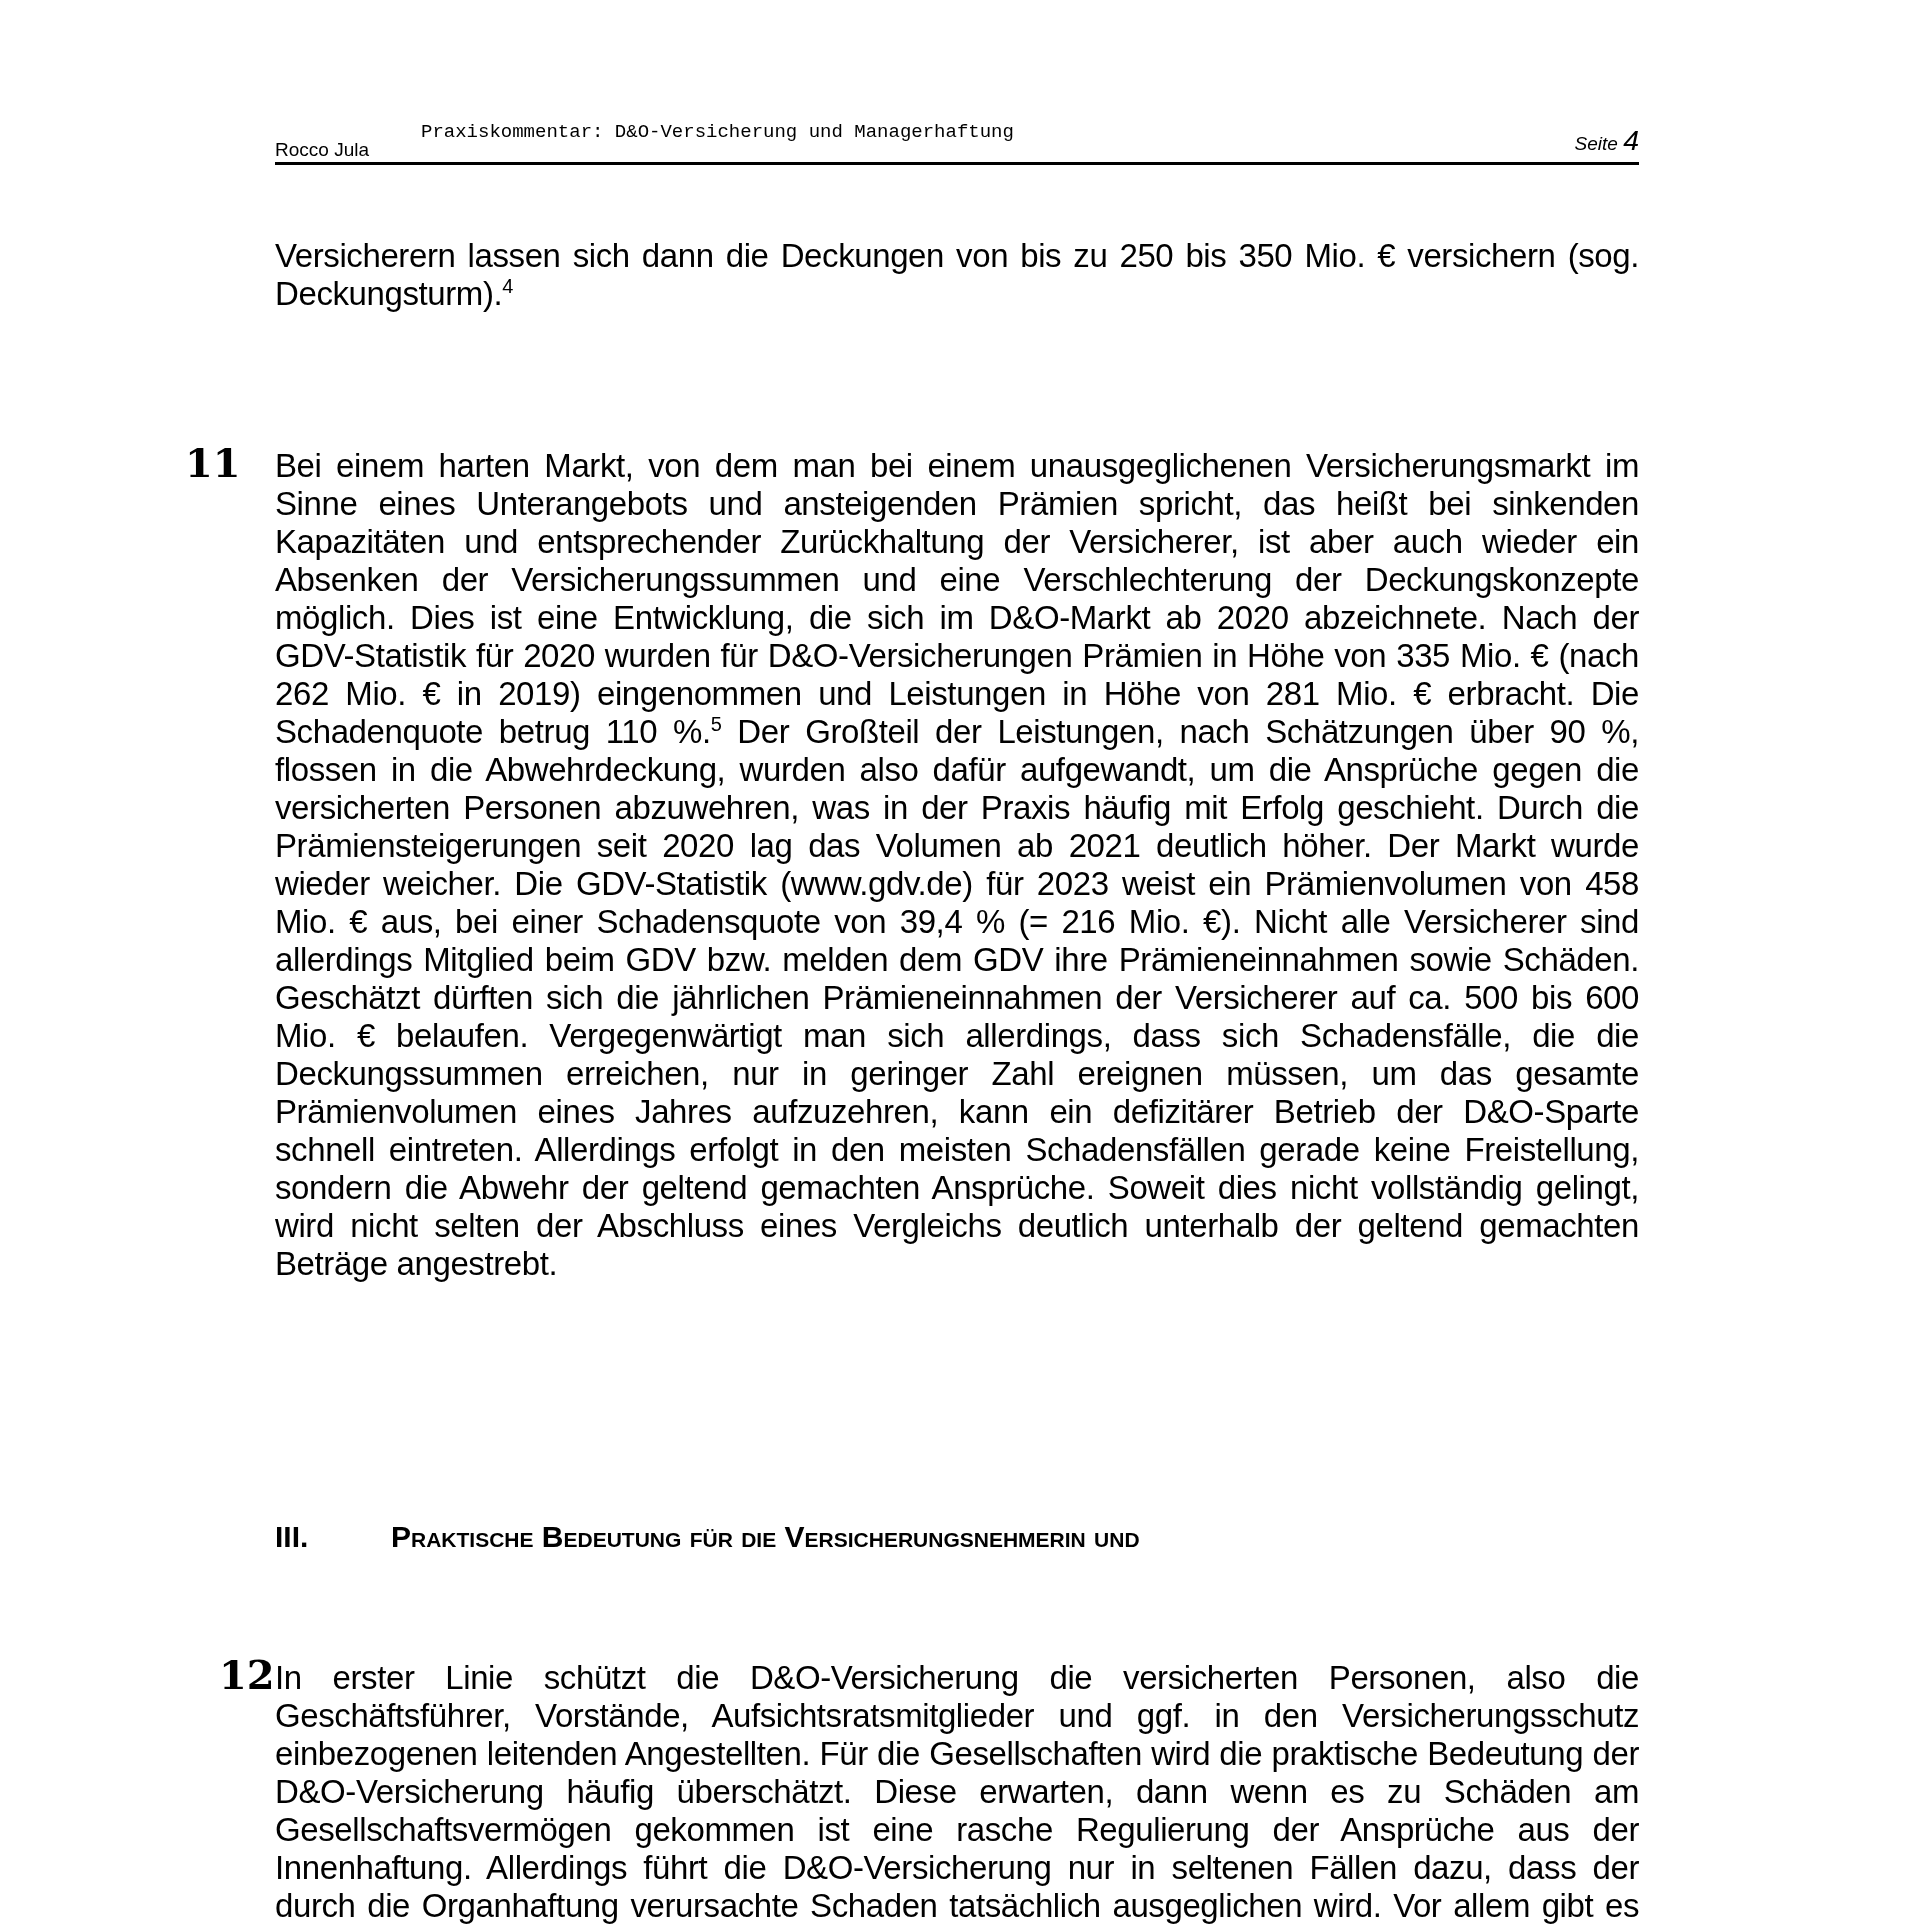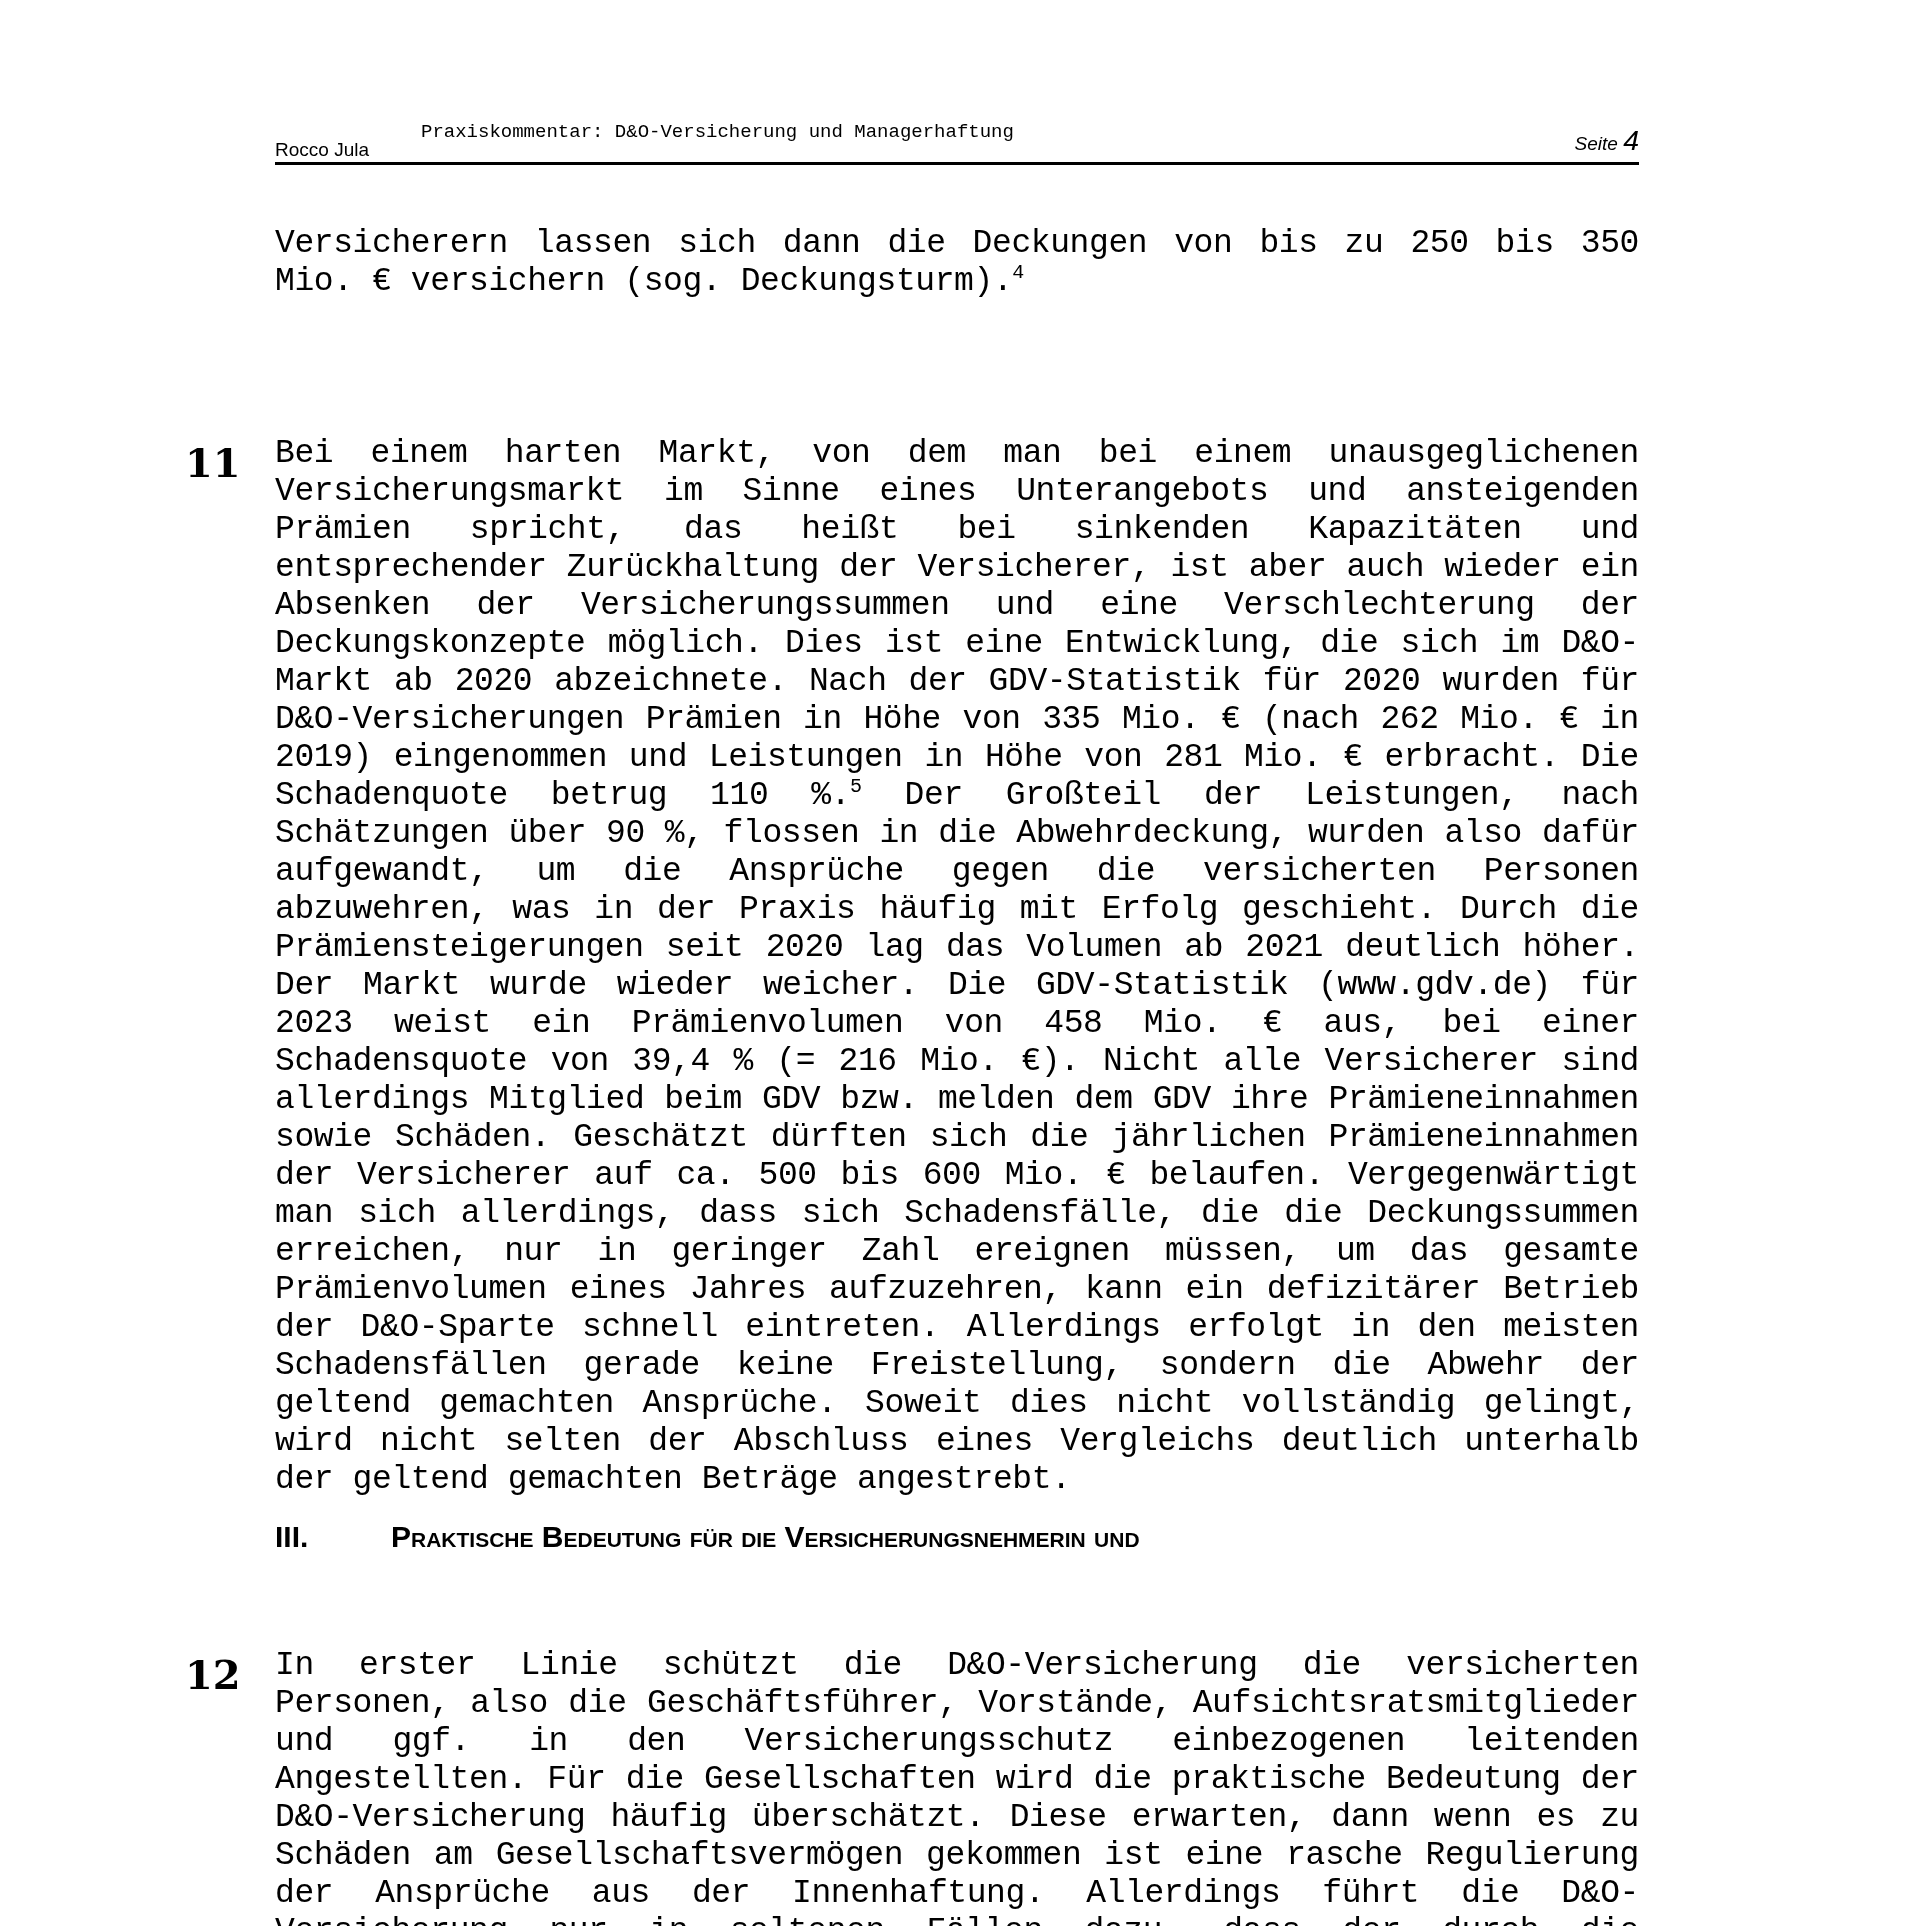--- a/index.html
+++ b/index.html
@@ -8,22 +8,22 @@
     position: absolute; left: 275px; top: 127px; width: 1364px; height: 35px;
     border-bottom: 3.1px solid #000;
     font-family: "Liberation Sans", sans-serif; font-size: 19px;
     transform-origin: left top;
   }
   .header .author { position: absolute; left: 0; bottom: 1.5px; }
   .header .title { position: absolute; left: 146px; bottom: 19px; font-family: Liberation Mono, monospace; }
   .header .page { position: absolute; right: 0; bottom: 5px; font-style: italic; }
   .header .page .num { font-size: 28.5px; }
   .text {
-    font-family: Liberation Mono, monospace; font-size: 33px; line-height: 38px;
-    text-align: justify; letter-spacing: -0.4px;
+    font-family: Liberation Sans, sans-serif; font-size: 33px; line-height: 38px;
+    text-align: justify; letter-spacing: -0.4px; margin-top: 12px;
   }
   .block { position: absolute; left: 275px; width: 1364px; }
   .para-num {
     position: absolute; left: 185px; font-family: "DejaVu Serif", serif; font-weight: bold;
     font-size: 40px;
   }
   sup { font-size: 20px; line-height: 0; vertical-align: 11.6px; }
   .sec-head {
     position: absolute; left: 275px; top: 1516px; width: 1364px;
     font-family: "Liberation Sans", sans-serif; font-weight: bold; font-size: 30px; line-height: 41px;
@@ -45,15 +45,15 @@
 <div class="para-num" style="top:439px;">11</div>
 <div class="block text" style="top:435px;"><span>Bei einem harten Markt, von dem man bei einem unausgeglichenen Versicherungsmarkt im Sinne eines Unterangebots und ansteigenden Prämien spricht, das heißt bei sinkenden Kapazitäten und entsprechender Zurückhaltung der Versicherer, ist aber auch wieder ein Absenken der Versicherungssummen und eine Verschlechterung der Deckungskonzepte möglich. Dies ist eine Entwicklung, die sich im D&amp;O-Markt ab 2020 abzeichnete. Nach der GDV-Statistik für 2020 wurden für D&amp;O-Versicherungen Prämien in Höhe von 335 Mio. € (nach 262 Mio. € in 2019) eingenommen und Leistungen in Höhe von 281 Mio. € erbracht. Die Schadenquote betrug 110 %.</span><sup>5</sup><span> Der Großteil der Leistungen, nach Schätzungen über 90 %, flossen in die Abwehrdeckung, wurden also dafür aufgewandt, um die Ansprüche gegen die versicherten Personen abzuwehren, was in der Praxis häufig mit Erfolg geschieht. Durch die Prämiensteigerungen seit 2020 lag das Volumen ab 2021 deutlich höher. Der Markt wurde wieder weicher. Die GDV-Statistik (www.gdv.de) für 2023 weist ein Prämienvolumen von 458 Mio. € aus, bei einer Schadensquote von 39,4 % (= 216 Mio. €). Nicht alle Versicherer sind allerdings Mitglied beim GDV bzw. melden dem GDV ihre Prämieneinnahmen sowie Schäden. Geschätzt dürften sich die jährlichen Prämieneinnahmen der Versicherer auf ca. 500 bis 600 Mio. € belaufen. Vergegenwärtigt man sich allerdings, dass sich Schadensfälle, die die Deckungssummen erreichen, nur in geringer Zahl ereignen müssen, um das gesamte Prämienvolumen eines Jahres aufzuzehren, kann ein defizitärer Betrieb der D&amp;O-Sparte schnell eintreten. Allerdings erfolgt in den meisten Schadensfällen gerade keine Freistellung, sondern die Abwehr der geltend gemachten Ansprüche. Soweit dies nicht vollständig gelingt, wird nicht selten der Abschluss eines Vergleichs deutlich unterhalb der geltend gemachten Beträge angestrebt.</span></div>
 
 <div class="sec-head">
   <span class="roman">III.</span>
   <div class="ttl">
     <div>Praktische Bedeutung für die Versicherungsnehmerin und</div>
   </div>
 </div>
 
-<div class="para-num" style="top:1651px;">12</div>
+<div class="para-num" style="top:1651px;margin-left:34px;">12</div>
 <div class="block text" style="top:1647px;"><span>In erster Linie schützt die D&amp;O-Versicherung die versicherten Personen, also die Geschäftsführer, Vorstände, Aufsichtsratsmitglieder und ggf. in den Versicherungsschutz einbezogenen leitenden Angestellten. Für die Gesellschaften wird die praktische Bedeutung der D&amp;O-Versicherung häufig überschätzt. Diese erwarten, dann wenn es zu Schäden am Gesellschaftsvermögen gekommen ist eine rasche Regulierung der Ansprüche aus der Innenhaftung. Allerdings führt die D&amp;O-Versicherung nur in seltenen Fällen dazu, dass der durch die Organhaftung verursachte Schaden tatsächlich ausgeglichen wird. Vor allem gibt es „kein schnelles Geld“ von den D&amp;O-Versicherern. Dass Schadensfälle, so wie sie geltend gemacht werden, reguliert werden, kommt in der Praxis kaum vor. Im Gegenteil, der D&amp;O-Versicherungsschutz erschwert die Durchsetzung der Haftungsansprüche für die Gesellschaften, da der D&amp;O-Versicherer die Abwehr als Versicherungsleistung übernimmt. Der Versicherer prüft zunächst die Haftungsfrage – dies ist Bestandteil des Versicherungsschutzes. Selbst wenn ein Haftungsfall nach überschlägiger Prüfung in Betracht kommt, wird der Versicherer – wenn nicht ein ganz eindeutiger Fall vorliegt, was in der Praxis selten der Fall ist - zunächst Abwehrdeckung gewähren bzw. wird er die Prüfung und Entscheidung zur Haftpflichtfrage aufschieben, bis er alle Informationen erhalten hat,</span></div>
 
 
 </body></html>

